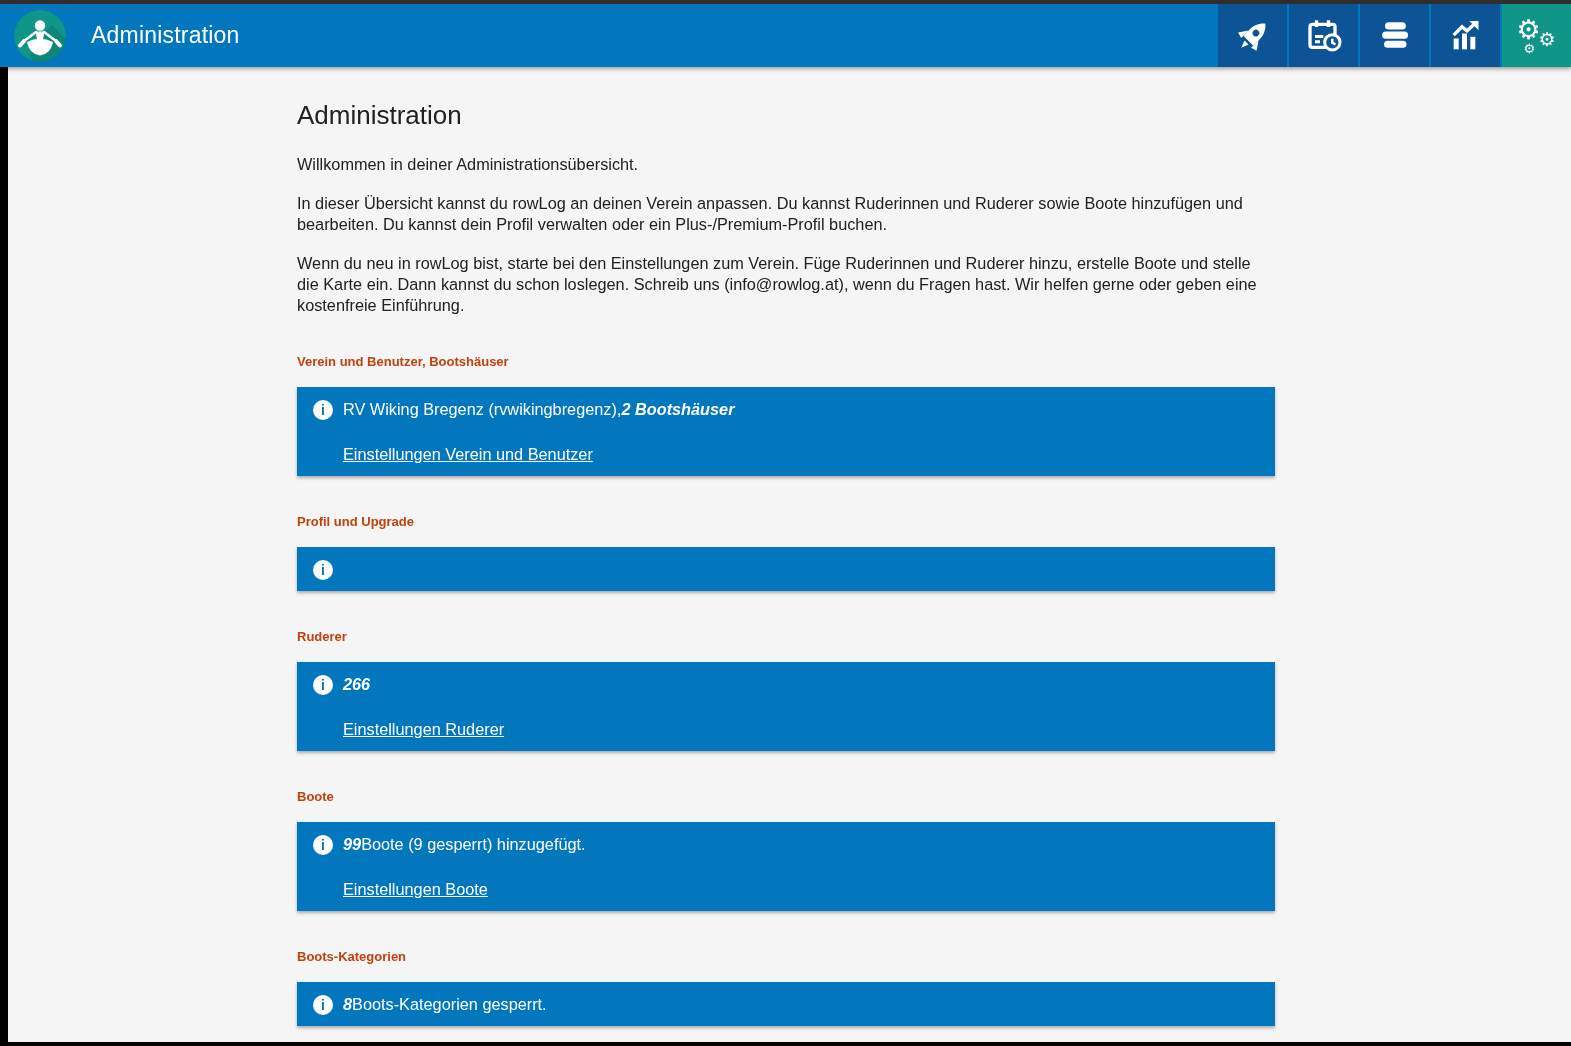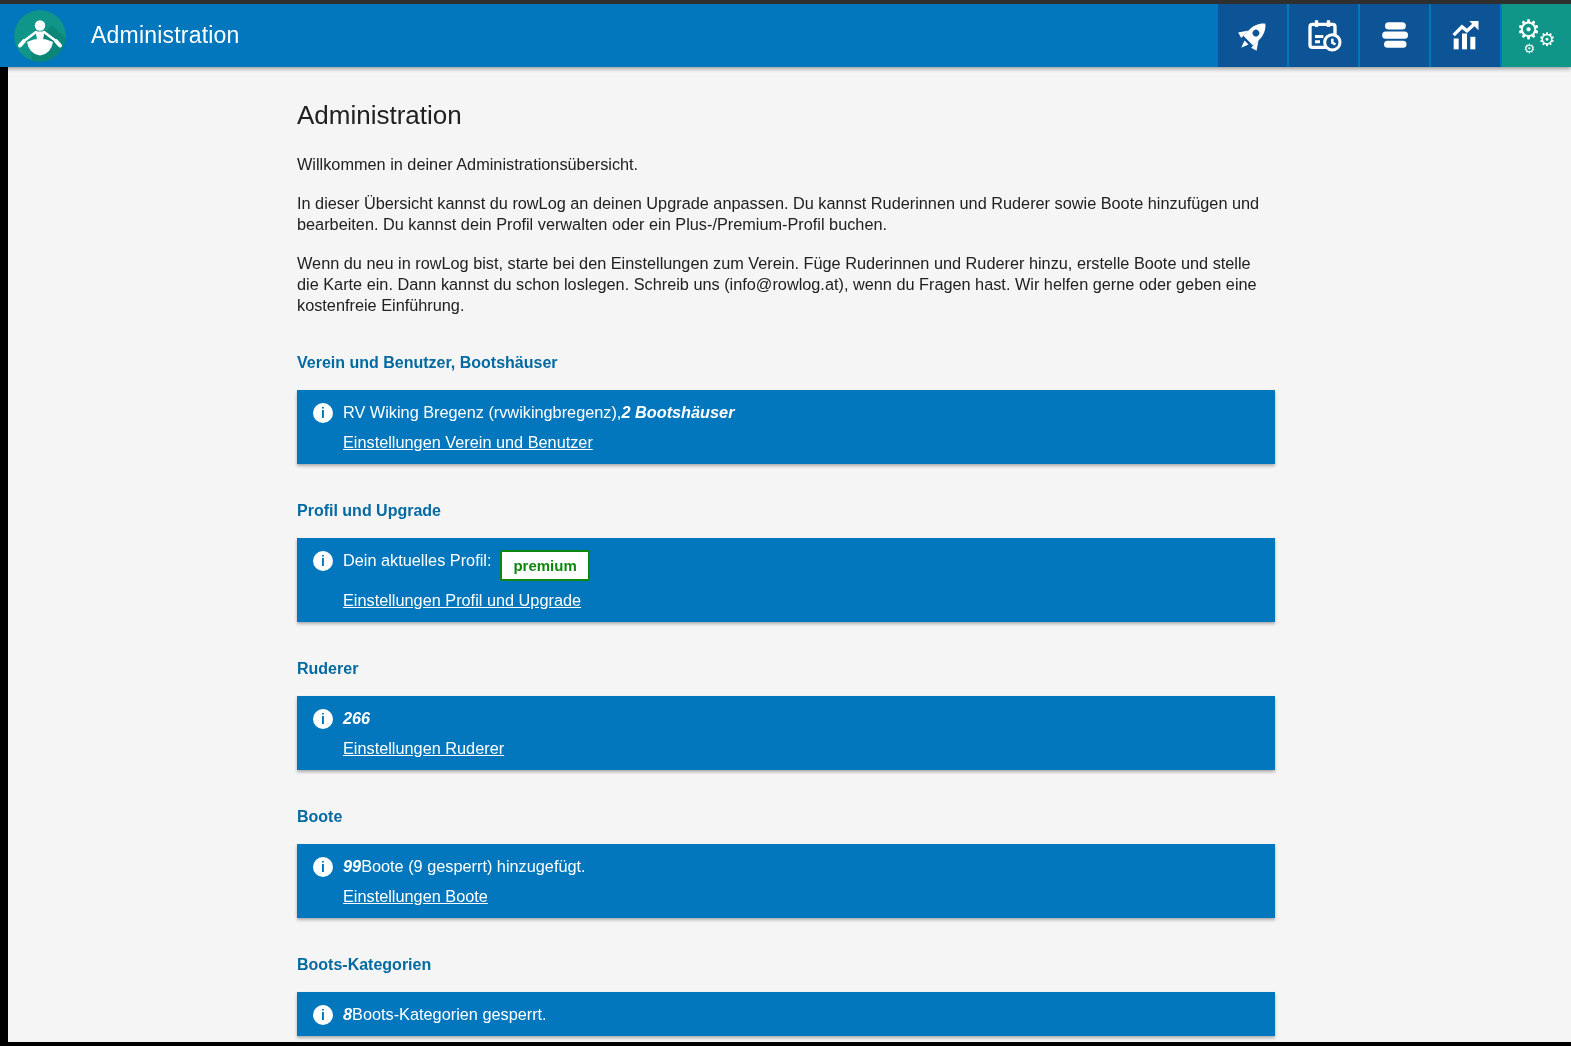--- a/index.html
+++ b/index.html
@@ -41,21 +41,21 @@
   .gear-big{font-size:27px;left:2px;top:2px;}
   .gear-mid{font-size:19px;left:24px;top:16px;}
   .gear-small{font-size:13px;left:9px;top:28px;}
   
   .edge-left{position:absolute;left:0;top:67px;bottom:0;width:8px;background:#000;z-index:50;}
   .edge-bottom{position:absolute;left:0;right:0;bottom:0;height:4px;background:#000;z-index:50;}
   
   .content{margin-left:297px;width:978px;padding-top:33px;}
   h1.page-title{font-size:26px;font-weight:400;margin:0 0 23px 0;color:#212121;}
   p.intro{font-size:16.3px;line-height:21px;margin:0 0 18px 0;}
-  h2.section-heading{font-size:16px;font-weight:700;margin:38px 0 18px 0;color:#0369a1;}
+  h2.section-heading{font-size:13px;font-weight:700;margin:38px 0 18px 0;color:#c2410c;}
   .info-card{
     background:var(--card-bg);color:#fff;
     padding:12px 24px 11px 16px;
     display:flex;align-items:flex-start;
     box-shadow:0 2px 3px rgba(0,0,0,0.3);
   }
   .info-icon{
     flex:0 0 auto;width:20px;height:20px;border-radius:50%;
     background:#fff;color:var(--card-bg);
     font-weight:700;font-size:14px;font-style:normal;
@@ -66,21 +66,21 @@
   .card-line{font-size:16.3px;line-height:21px;min-height:21px;display:flex;align-items:flex-start;flex-wrap:wrap;}
   .card-line b{font-weight:700;font-style:italic;}
   .badge{
     display:inline-block;background:#fff;border:2px solid var(--badge-green);
     color:var(--badge-green);font-weight:700;font-size:15px;
     padding:3px 11px;margin-left:9px;border-radius:2px;
   }
   .badge:empty{display:none;}
   .card-link{
     display:inline-block;color:#fff;text-decoration:underline;
-    font-size:16.3px;line-height:21px;margin-top:9px;cursor:pointer;
+    font-size:16.3px;line-height:21px;margin-top:24px;cursor:pointer;
   }
   .card-link:empty{display:none;}
   .sections{padding-bottom:120px;}
 </style>
 </head>
 <body>
 
 <header class="app-header">
   <div class="logo">
     <svg width="52" height="52" viewBox="0 0 52 52">
@@ -138,21 +138,21 @@
         <span class="gear-mid">⚙</span>
         <span class="gear-small">⚙</span>
       </span>
     </button>
   </nav>
 </header>
 
 <main class="content">
   <h1 class="page-title">Administration</h1>
   <p class="intro">Willkommen in deiner Administrationsübersicht.</p>
-  <p class="intro">In dieser Übersicht kannst du rowLog an deinen Upgrade anpassen. Du kannst Ruderinnen und Ruderer sowie Boote hinzufügen und bearbeiten. Du kannst dein Profil verwalten oder ein Plus-/Premium-Profil buchen.</p>
+  <p class="intro">In dieser Übersicht kannst du rowLog an deinen Verein anpassen. Du kannst Ruderinnen und Ruderer sowie Boote hinzufügen und bearbeiten. Du kannst dein Profil verwalten oder ein Plus-/Premium-Profil buchen.</p>
   <p class="intro">Wenn du neu in rowLog bist, starte bei den Einstellungen zum Verein. Füge Ruderinnen und Ruderer hinzu, erstelle Boote und stelle die Karte ein. Dann kannst du schon loslegen. Schreib uns (info@rowlog.at), wenn du Fragen hast. Wir helfen gerne oder geben eine kostenfreie Einführung.</p>
 
   <div class="sections" id="sections">
   <section>
     <h2 class="section-heading">Verein und Benutzer, Bootshäuser</h2>
     <div class="info-card">
       <span class="info-icon">i</span>
       <div class="card-body">
         <div class="card-line">
           <span>RV Wiking Bregenz (rvwikingbregenz), </span>
@@ -162,29 +162,20 @@
         </div>
         <a class="card-link">Einstellungen Verein und Benutzer</a>
       </div>
     </div>
   </section>
 
   <section>
     <h2 class="section-heading">Profil und Upgrade</h2>
     <div class="info-card">
       <span class="info-icon">i</span>
-      <div class="card-body">
-        <div class="card-line">
-          <span>Dein aktuelles Profil:</span>
-              <b></b>
-              <span></span>
-          <span class="badge">premium</span>
-        </div>
-        <a class="card-link">Einstellungen Profil und Upgrade</a>
-      </div>
     </div>
   </section>
 
   <section>
     <h2 class="section-heading">Ruderer</h2>
     <div class="info-card">
       <span class="info-icon">i</span>
       <div class="card-body">
         <div class="card-line">
           <span></span>

